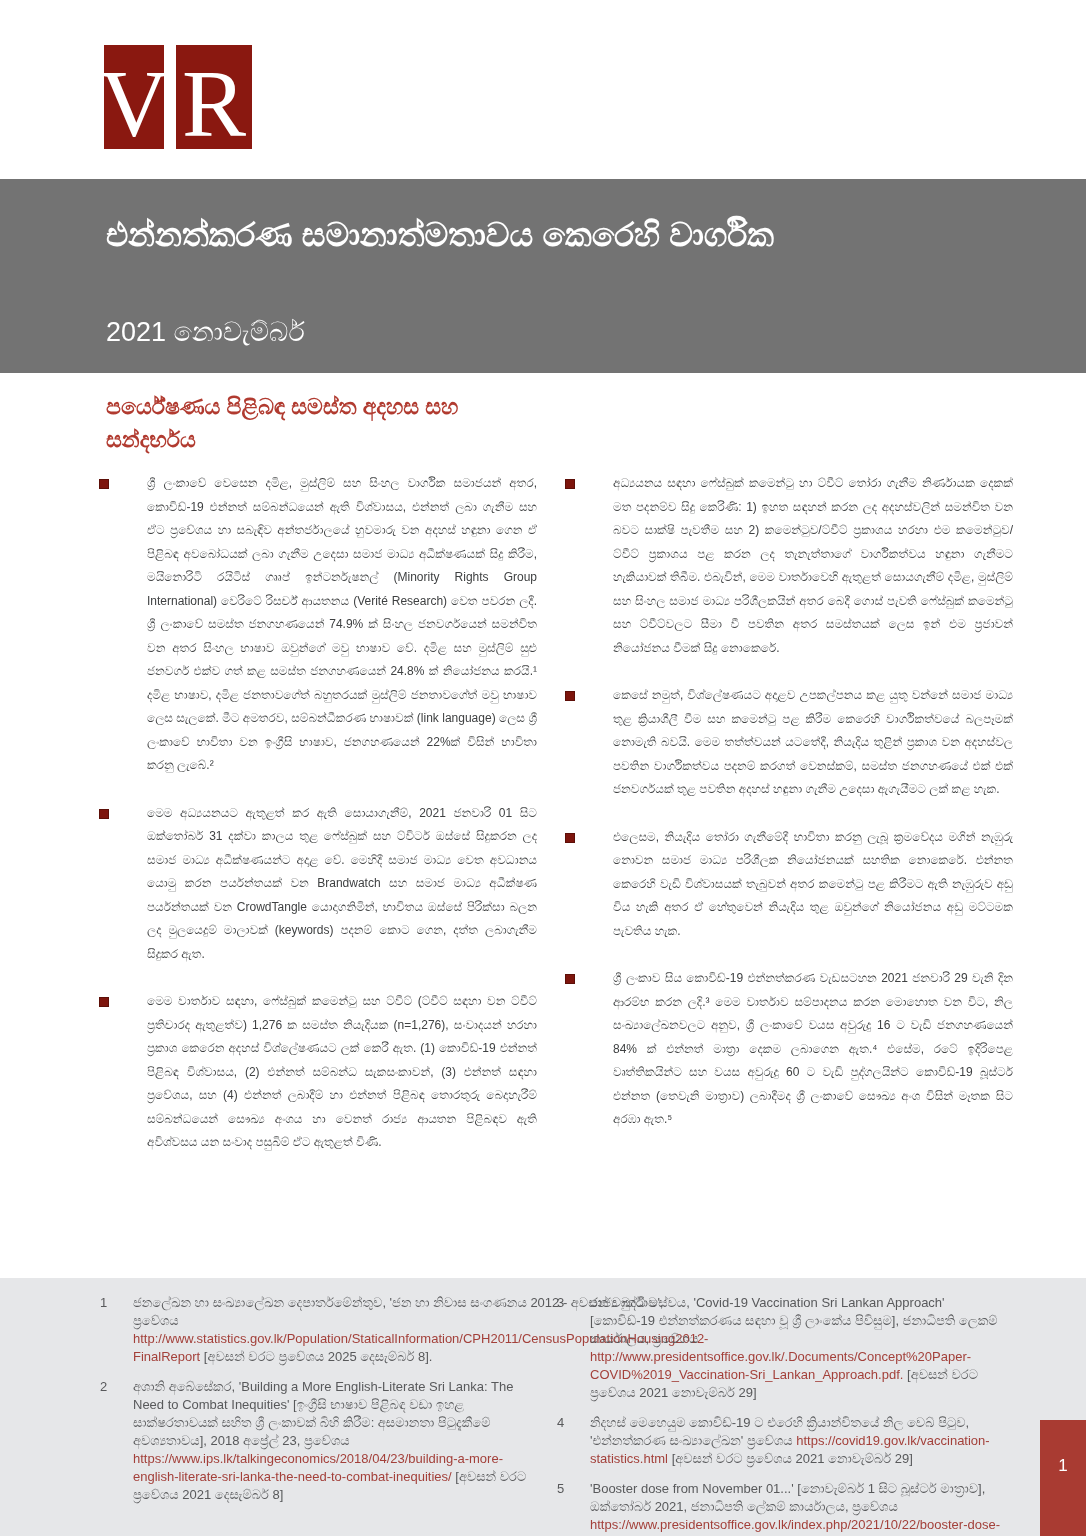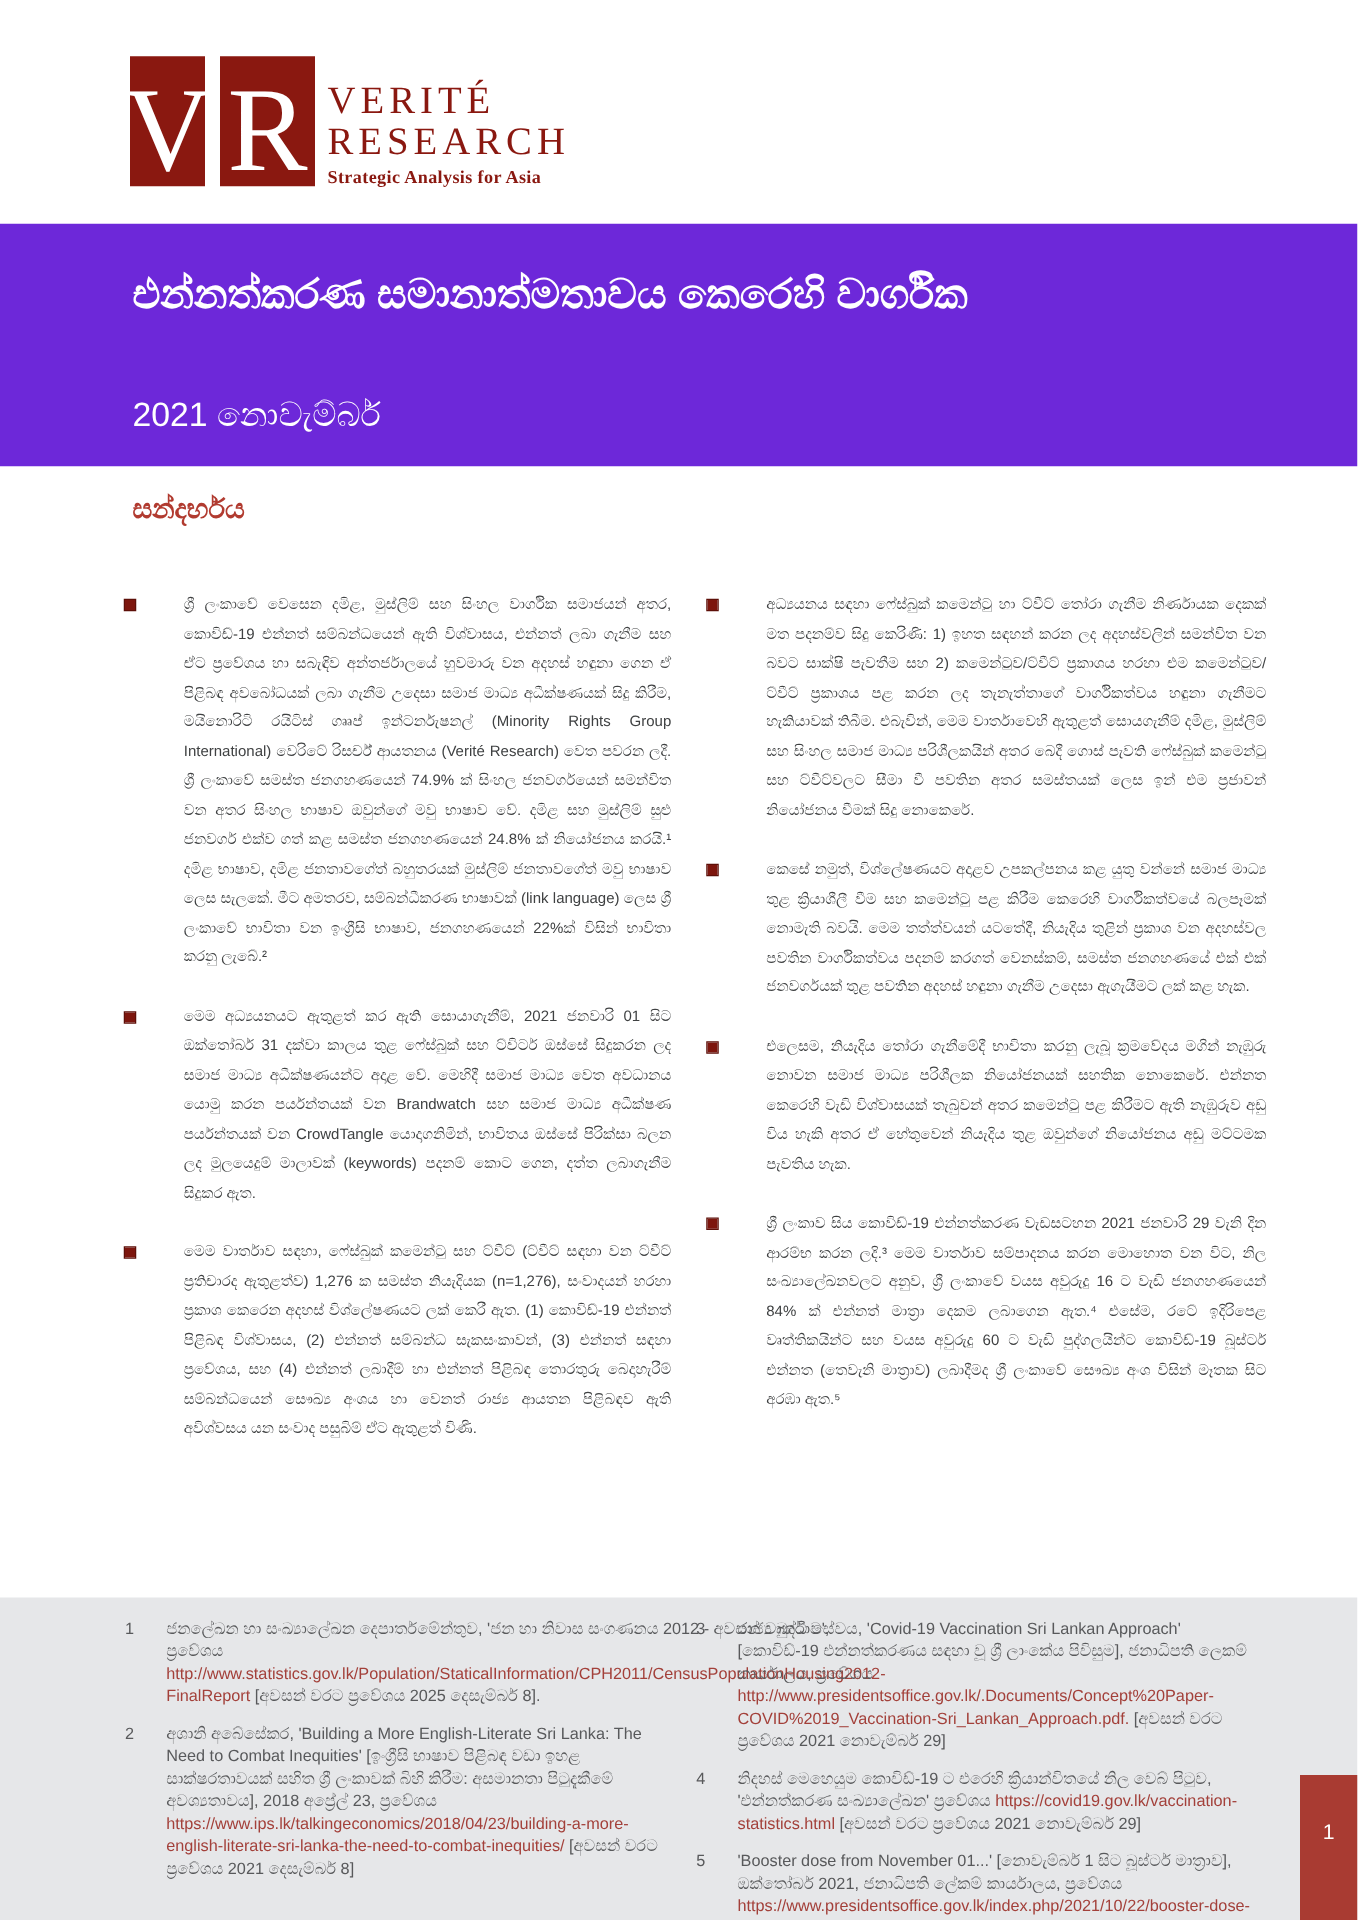--- a/index.html
+++ b/index.html
@@ -20,21 +20,21 @@
   .logo-letter{
     color:#ffffff;font-family:"Liberation Serif", serif;
     font-size:96px;line-height:96px;font-weight:400;
     margin-top:14px;
   }
   .logo-text{margin-left:10px;color:#8A1810;font-family:"Liberation Serif", serif;padding-top:18px;}
   .logo-name{font-size:31px;line-height:33px;letter-spacing:4px;font-weight:400;}
   .logo-tagline{font-size:14.5px;font-weight:bold;margin-top:5px;letter-spacing:0.3px;}
 
   
-  .band{position:absolute;left:0;top:179px;width:1086px;height:194px;background:#6d28d9;}
+  .band{position:absolute;left:0;top:179px;width:1086px;height:194px;background:#737373;}
   .band-title{
     position:absolute;left:106px;top:30px;width:860px;
     color:#ffffff;font-size:33px;font-weight:bold;line-height:52px;
   }
   .band-date{position:absolute;left:106px;top:138px;color:#ffffff;font-size:27px;font-weight:400;}
 
   
   .section-heading{
     position:absolute;left:106px;top:390px;width:460px;
     color:#B13B30;font-size:22px;font-weight:bold;line-height:33px;
@@ -79,35 +79,31 @@
 
 <div class="page">
 
   <div class="logo">
     <div class="logo-box v">
       <span class="logo-letter">V</span>
     </div>
     <div class="logo-box r">
       <span class="logo-letter">R</span>
     </div>
-    <div class="logo-text">
-      <div class="logo-name">VERITÉ</div>
-      <div class="logo-name">RESEARCH</div>
-      <div class="logo-tagline">Strategic Analysis for Asia</div>
-    </div>
   </div>
 
   <div class="band">
     <div class="band-title">
       <div>එන්නත්කරණ සමානාත්මතාවය කෙරෙහි වාර්ගික</div>
     </div>
     <div class="band-date">2021 නොවැම්බර්</div>
   </div>
 
   <div class="section-heading">
+    <div>පර්යේෂණය පිළිබඳ සමස්ත අදහස සහ</div>
     <div>සන්දර්භය</div>
   </div>
 
   <div class="col left">
     <div class="bullet">
       <span class="bullet-marker"></span>
       <div class="bullet-text">ශ්‍රී ලංකාවේ වෙසෙන දමිළ, මුස්ලිම් සහ සිංහල වාර්ගික සමාජයන් අතර, කොවිඩ්-19 එන්නත් සම්බන්ධයෙන් ඇති විශ්වාසය, එන්නත් ලබා ගැනීම සහ ඒට ප්‍රවේශය හා සබැඳිව අන්තර්ජාලයේ හුවමාරු වන අදහස් හඳුනා ගෙන ඒ පිළිබඳ අවබෝධයක් ලබා ගැනීම උදෙසා සමාජ මාධ්‍ය අධීක්ෂණයක් සිදු කිරීම, මයිනොරිටි රයිටිස් ගෲප් ඉන්ටර්නැෂනල් (Minority Rights Group International) වෙරිටේ රිසර්ච් ආයතනය (Verité Research) වෙත පවරන ලදී. ශ්‍රී ලංකාවේ සමස්ත ජනගහණයෙන් 74.9% ක් සිංහල ජනවර්ගයෙන් සමන්විත වන අතර සිංහල භාෂාව ඔවුන්ගේ මවු භාෂාව වේ. දමිළ සහ මුස්ලිම් සුළු ජනවර්ග එක්ව ගත් කළ සමස්ත ජනගහණයෙන් 24.8% ක් නියෝජනය කරයි.¹ දමිළ භාෂාව, දමිළ ජනතාවගේත් බහුතරයක් මුස්ලිම් ජනතාවගේත් මවු භාෂාව ලෙස සැලකේ. මීට අමතරව, සම්බන්ධීකරණ භාෂාවක් (link language) ලෙස ශ්‍රී ලංකාවේ භාවිතා වන ඉංග්‍රීසි භාෂාව, ජනගහණයෙන් 22%ක් විසින් භාවිතා කරනු ලැබේ.²</div>
     </div>
     <div class="bullet">
       <span class="bullet-marker"></span>

